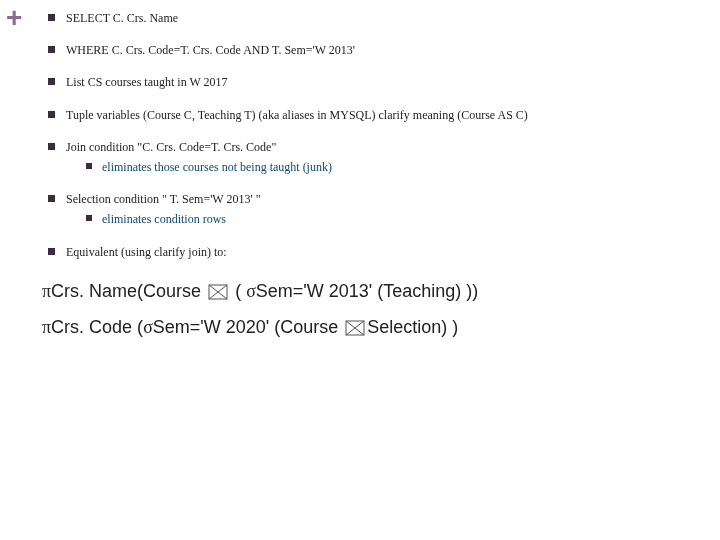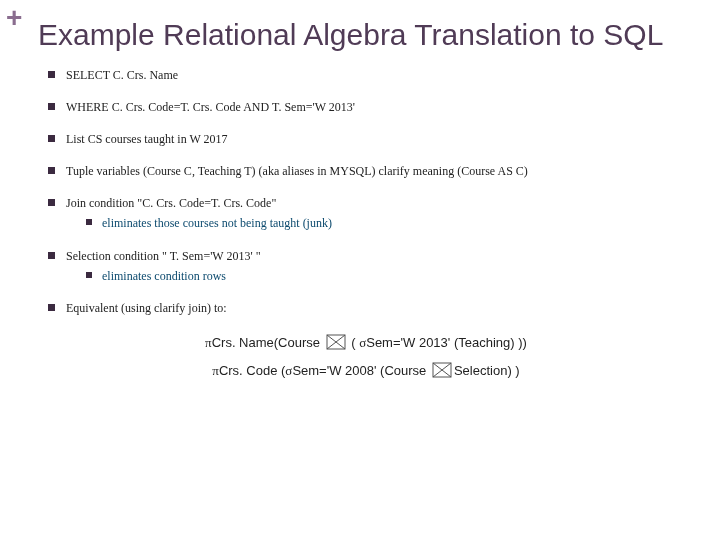--- a/index.html
+++ b/index.html
@@ -7,33 +7,32 @@
   .slide { position: relative; width: 720px; height: 540px; padding: 10px 30px 20px 30px; }
   .plus { position: absolute; top: 2px; left: 6px; font-size: 28px; font-weight: bold; color: #8a6d8f; }
   .title { font-size: 30px; font-weight: 400; color: #503b56; line-height: 1.15; margin-left: 8px; margin-top: 8px; margin-bottom: 14px; }
   ul.top { list-style: none; margin-left: 18px; }
   ul.top > li { position: relative; padding-left: 18px; font-size: 12px; color: #222; margin-bottom: 16px; line-height: 1.35; font-family: Liberation Serif, serif; }
   ul.top > li::before { content: ""; position: absolute; left: 0; top: 4px; width: 7px; height: 7px; background: #3b2a40; }
   ul.nest { list-style: none; margin-top: 4px; margin-left: 20px; }
   ul.nest > li { position: relative; padding-left: 16px; font-size: 12px; color: #0c4a6e; line-height: 1.35; }
   ul.nest > li::before { content: ""; position: absolute; left: 0; top: 4px; width: 6px; height: 6px; background: #3b2a40; }
   .gap { margin-bottom: 30px; }
-  .formula { font-size: 13px; color: #222; margin-left: 12px; margin-top: 6px; line-height: 1.7; text-align: center; }
+  .formula { font-size: 18px; color: #222; margin-left: 12px; margin-top: 6px; line-height: 1.7; }
   .sym-pi { font-family: "Times New Roman", serif; }
   .sym-sigma { font-family: "Times New Roman", serif; }
   .bowtie { display: inline-block; width: 20px; height: 16px; vertical-align: -3px; margin: 0 2px; position: relative; }
   .bowtie::before, .bowtie::after { content: ""; position: absolute; top: 0; width: 0; height: 0; }
   .bowtie svg { display: block; }
 </style>
 </head>
 <body>
 
 <div class="slide">
   <div class="plus">+</div>
-  <h1 class="title">Example Relational Algebra Translation to SQL</h1>
 
   <ul class="top">
     <li>SELECT C. Crs. Name</li>
     <li class="gap">WHERE C. Crs. Code=T. Crs. Code AND T. Sem='W 2013'</li>
 
     <li>List CS courses taught in W 2017</li>
     <li>Tuple variables (Course C, Teaching T) (aka aliases in MYSQL) clarify meaning (Course AS C)</li>
     <li>
       <span>Join condition "C. Crs. Code=T. Crs. Code"</span>
       <ul class="nest">
@@ -51,19 +50,19 @@
 
   <div class="formula">
     <span class="sym-pi">π</span><span>Crs. Name(Course </span><span class="bowtie"><svg width="20" height="16">
           <rect x="1" y="1" width="18" height="14" fill="none" stroke="#555" stroke-width="1"></rect>
           <line x1="1" y1="1" x2="19" y2="15" stroke="#555" stroke-width="1"></line>
           <line x1="19" y1="1" x2="1" y2="15" stroke="#555" stroke-width="1"></line>
         </svg></span><span> ( </span><span class="sym-sigma">σ</span><span>Sem='W 2013' (Teaching) ))</span>
   </div>
 
   <div class="formula">
-    <span class="sym-pi">π</span><span>Crs. Code (</span><span class="sym-sigma">σ</span><span>Sem='W 2008' (Course </span><span class="bowtie"><svg width="20" height="16">
+    <span class="sym-pi">π</span><span>Crs. Code (</span><span class="sym-sigma">σ</span><span>Sem='W 2020' (Course </span><span class="bowtie"><svg width="20" height="16">
           <rect x="1" y="1" width="18" height="14" fill="none" stroke="#555" stroke-width="1"></rect>
           <line x1="1" y1="1" x2="19" y2="15" stroke="#555" stroke-width="1"></line>
           <line x1="19" y1="1" x2="1" y2="15" stroke="#555" stroke-width="1"></line>
         </svg></span><span>Selection) )</span>
   </div>
 </div>
 
 </body></html>

